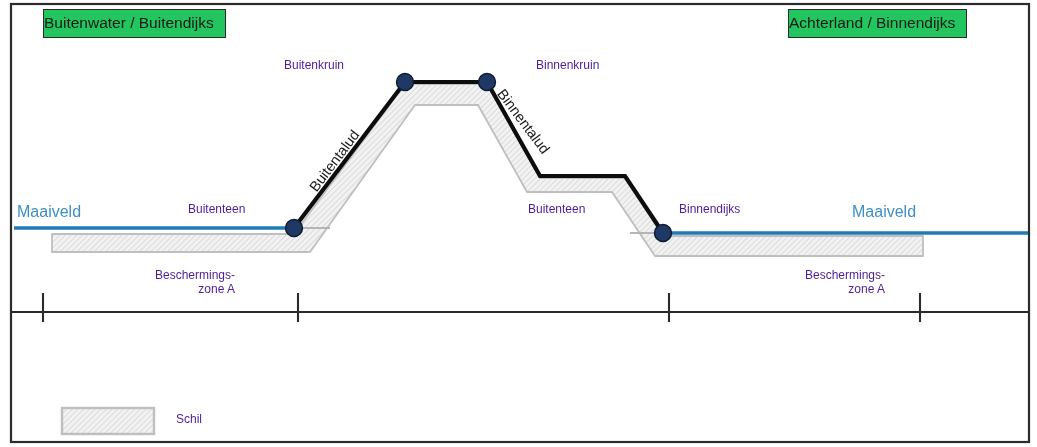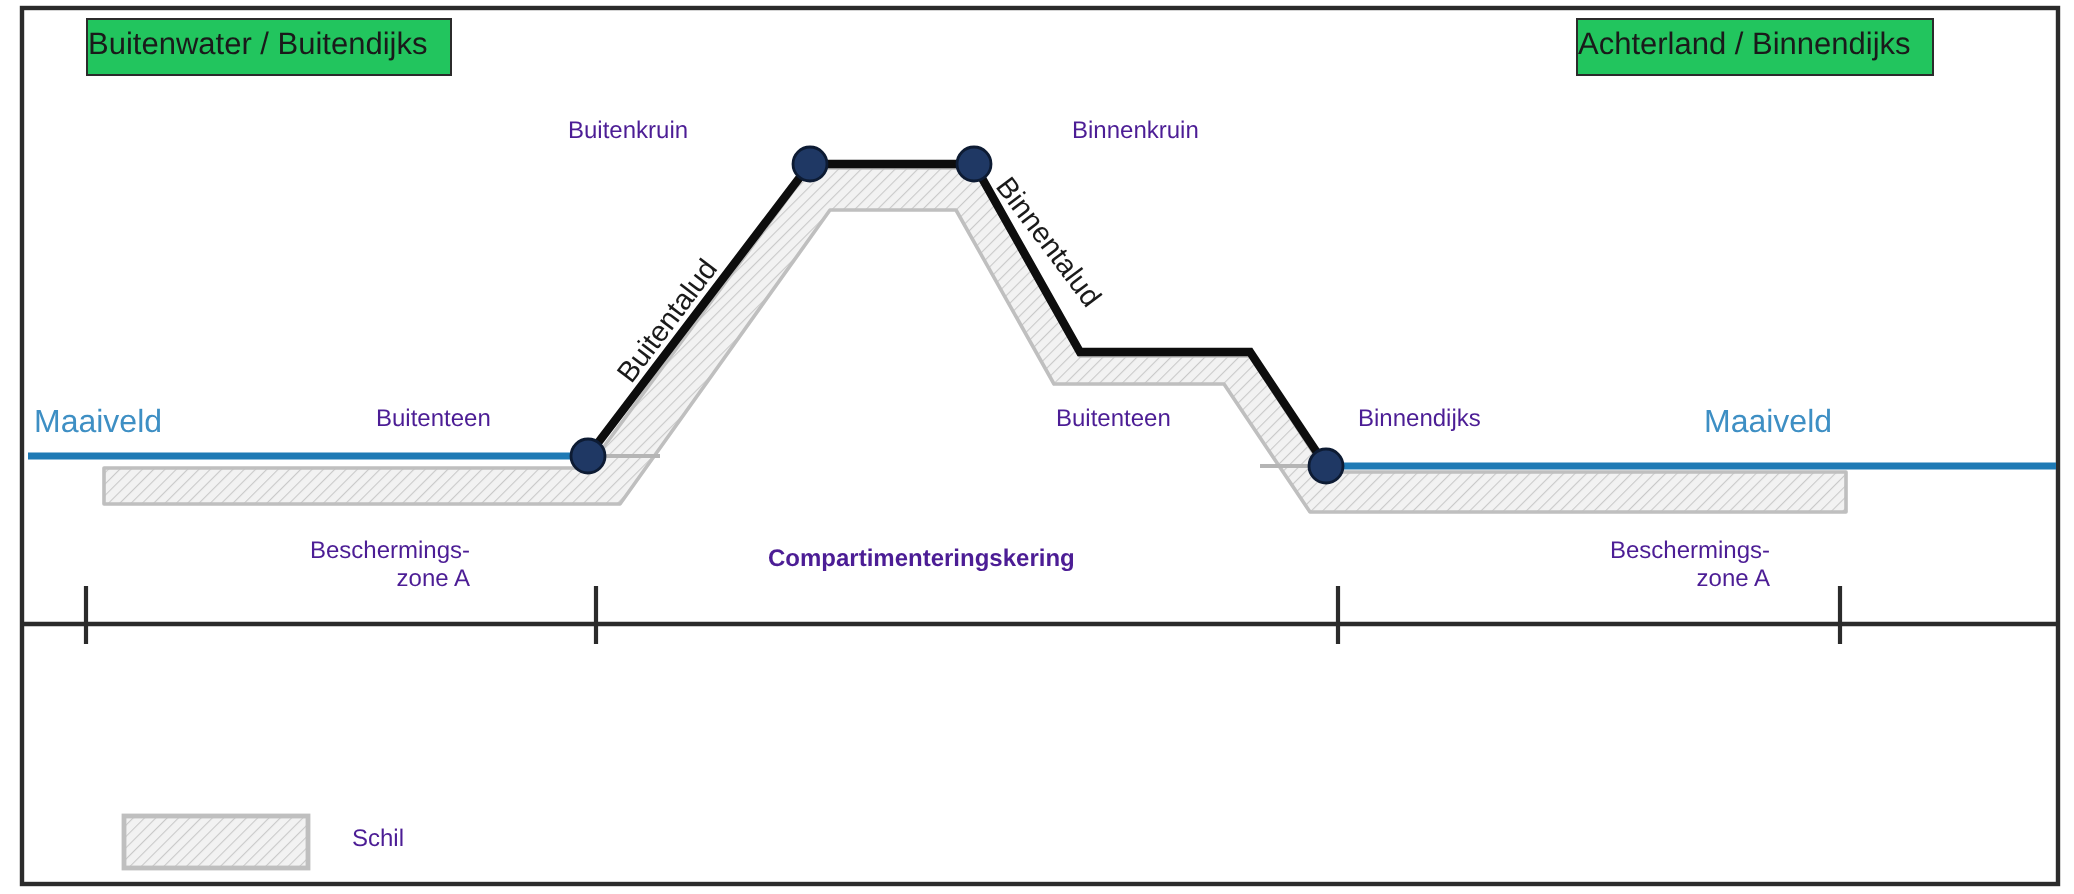--- a/index.html
+++ b/index.html
@@ -123,21 +123,20 @@
 
   <div class="lbl maaiveld-txt" style="left:17px; top:203px;">Maaiveld</div>
 
   <div class="lbl maaiveld-txt" style="left:852px; top:203px;">Maaiveld</div>
 
   <div class="lbl lbl-center" style="left:105px; top:268px; width:130px;">
     <div>Beschermings-</div>
     <div>zone A</div>
   </div>
 
-  <div class="lbl bold" style="left:384px; top:272px;">Compartimenteringskering</div>
 
   <div class="lbl lbl-center" style="left:755px; top:268px; width:130px;">
     <div>Beschermings-</div>
     <div>zone A</div>
   </div>
 
   <div class="lbl" style="left:176px; top:412px;">Schil</div>
 
 </div>
 

